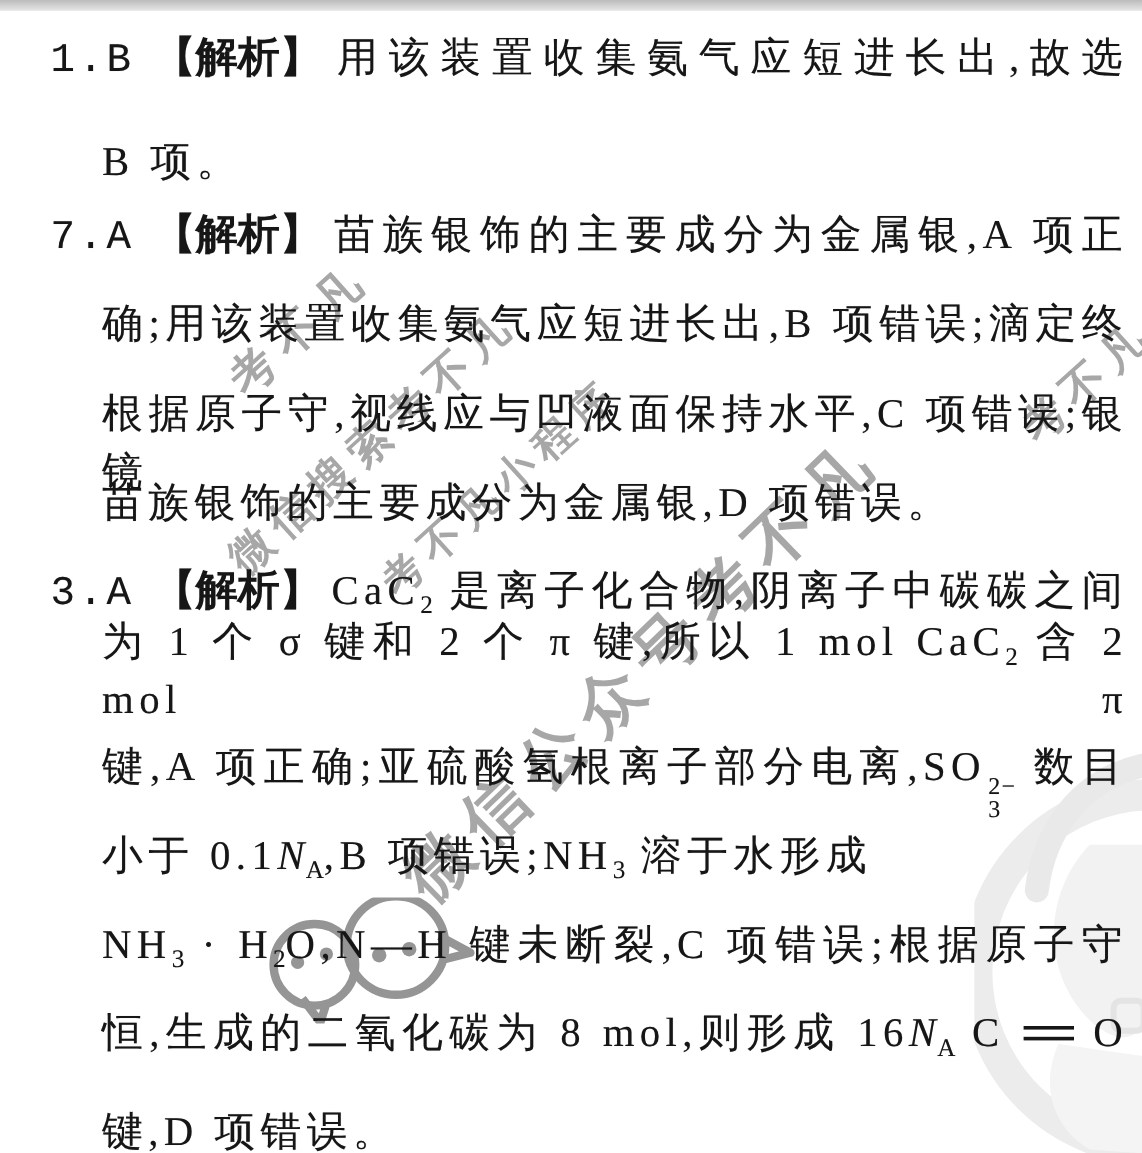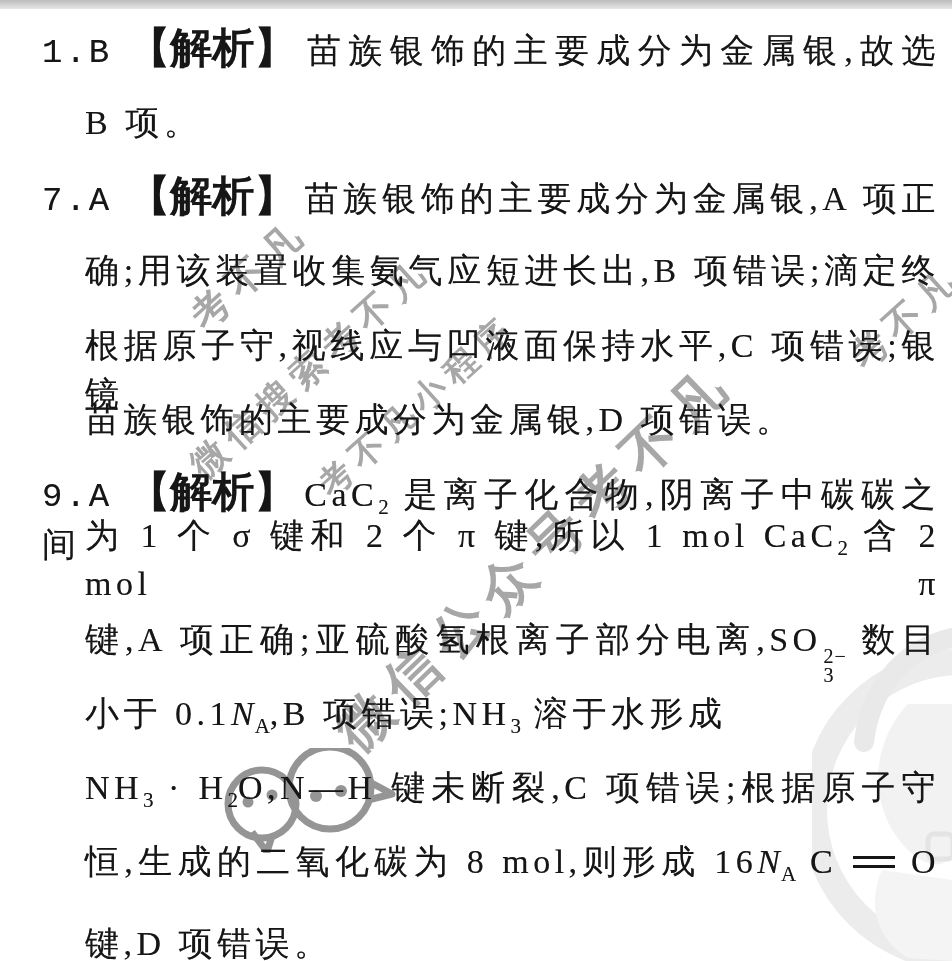--- a/index.html
+++ b/index.html
@@ -18,21 +18,21 @@
     position:absolute;left:85px;width:855px;
     font-size:34px;line-height:48px;letter-spacing:4.5px;
     text-shadow:0 0 .6px rgba(0,0,0,.4);
   }
   .line.first{left:42px;width:898px;}
   .line.j{text-align:justify;text-align-last:justify;text-justify:inter-character;}
   .num{display:inline-block;letter-spacing:3px;margin-right:16px;font-family:Liberation Mono, monospace;}
   .tag{
     display:inline-block;margin-right:8px;
     font-family:"Liberation Sans","DejaVu Sans",sans-serif;
-    font-weight:700;font-size:42px;letter-spacing:0;
+    font-weight:700;font-size:35px;letter-spacing:0;
   }
   sub{font-size:21px;letter-spacing:0;vertical-align:-8px;line-height:0;}
   i{letter-spacing:1px;}
   .ss{display:inline-flex;flex-direction:column;vertical-align:-12px;line-height:1;letter-spacing:1px;margin-left:2px;}
   .ss-t,.ss-b{display:block;font-size:20px;line-height:19px;}
   .dbond{
     display:inline-block;width:42px;height:6px;margin:0 2px;
     border-top:3px solid currentColor;border-bottom:3px solid currentColor;
     vertical-align:5px;
   }
@@ -79,41 +79,41 @@
   </g>
   <g fill="#8d8d8d">
     <circle cx="28" cy="54" r="5.5"></circle>
     <circle cx="52" cy="47" r="5.5"></circle>
     <circle cx="96" cy="48" r="6"></circle>
     <circle cx="121" cy="43" r="6"></circle>
   </g>
 </svg>
 
 <div class="line first j" style="top:24px">
-  <span class="num">1.B</span><span class="tag">【解析】</span><span class="rich">苗族银饰的主要成分为金属银,故选</span>
+  <span class="num">1.B</span><span class="tag">【解析】</span><span class="rich">用该装置收集氨气应短进长出,故选</span>
 </div>
-<div class="line" style="top:99px">
+<div class="line" style="top:112px">
   <span class="rich">B 项。</span>
 </div>
 
 <div class="line first j" style="top:172px">
   <span class="num">7.A</span><span class="tag">【解析】</span><span class="rich">苗族银饰的主要成分为金属银,A 项正</span>
 </div>
 <div class="line j" style="top:247px">
   <span class="rich">确;用该装置收集氨气应短进长出,B 项错误;滴定终</span>
 </div>
 <div class="line j" style="top:322px">
   <span class="rich">根据原子守,视线应与凹液面保持水平,C 项错误;银镜</span>
 </div>
 <div class="line" style="top:396px">
   <span class="rich">苗族银饰的主要成分为金属银,D 项错误。</span>
 </div>
 
 <div class="line first j" style="top:468px">
-  <span class="num">9.A</span><span class="tag">【解析】</span><span class="rich">CaC<sub>2</sub> 是离子化合物,阴离子中碳碳之间</span>
+  <span class="num">3.A</span><span class="tag">【解析】</span><span class="rich">CaC<sub>2</sub> 是离子化合物,阴离子中碳碳之间</span>
 </div>
 <div class="line j" style="top:512px">
   <span class="rich">为 1 个 σ 键和 2 个 π 键,所以 1 mol CaC<sub>2</sub> 含 2 mol π</span>
 </div>
 <div class="line j" style="top:616px">
   <span class="rich">键,A 项正确;亚硫酸氢根离子部分电离,SO<span class="ss">
         <span class="ss-t">2−</span>
         <span class="ss-b">3</span>
       </span> 数目</span>
 </div>

